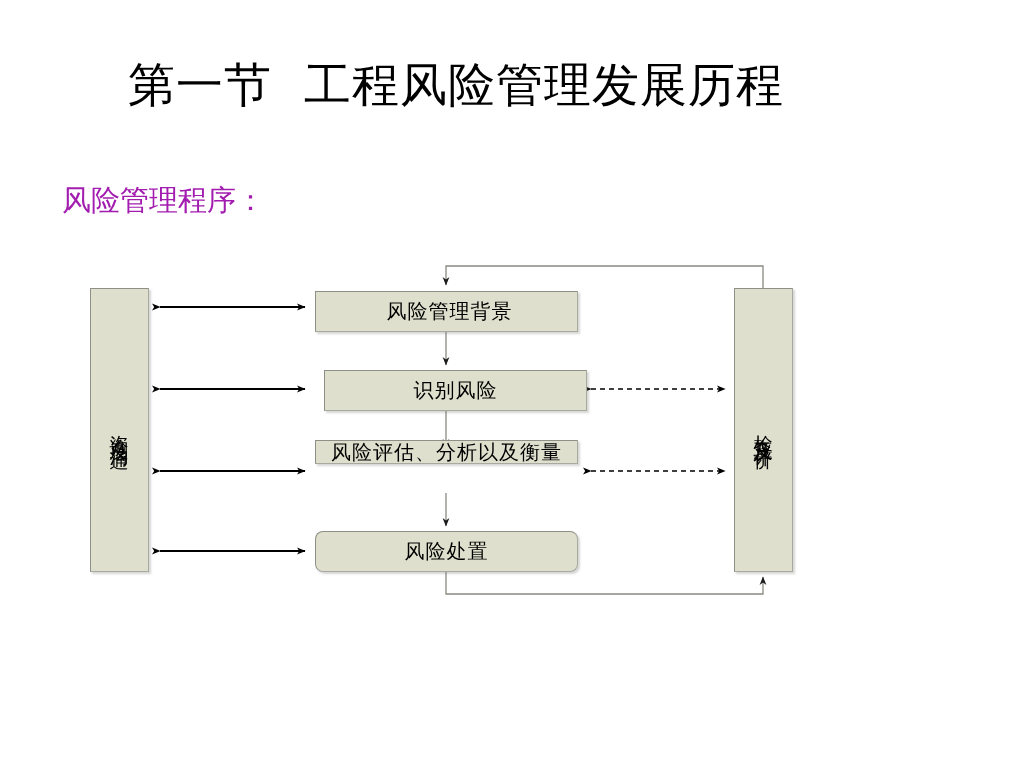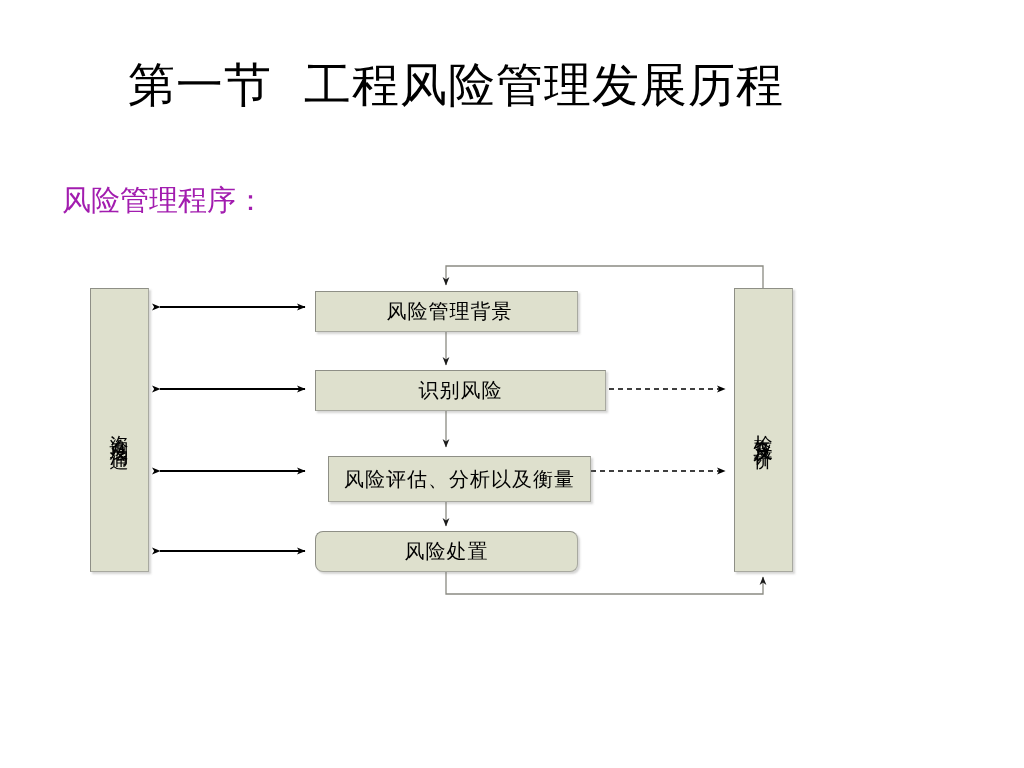--- a/index.html
+++ b/index.html
@@ -88,22 +88,22 @@
   }
   .node.side .vtext {
     writing-mode: vertical-rl;
     text-orientation: upright;
     display: block;
     letter-spacing: 4px;
   }
 
   
   #node-context      { left: 315px; top: 291px; width: 263px; height: 41px; padding-left: 6px; }
-  #node-identify     { left: 315px; top: 370px; width: 291px; height: 41px; justify-content: center; }
-  #node-assess       { left: 315px; top: 456px; width: 263px; height: 46px; margin-left: 13px; }
+  #node-identify     { left: 324px; top: 370px; width: 263px; height: 41px; justify-content: center; }
+  #node-assess       { left: 315px; top: 440px; width: 263px; height: 24px; }
   #node-treat        { left: 315px; top: 531px; width: 263px; height: 41px; border-radius: 8px; }
 
   
   #node-consult      { left: 90px;  top: 288px; width: 59px;  height: 284px; }
   #node-review       { left: 734px; top: 288px; width: 59px;  height: 284px; }
 </style>
 </head>
 <body>
 
 <div id="slide-title">第一节  工程风险管理发展历程</div>

